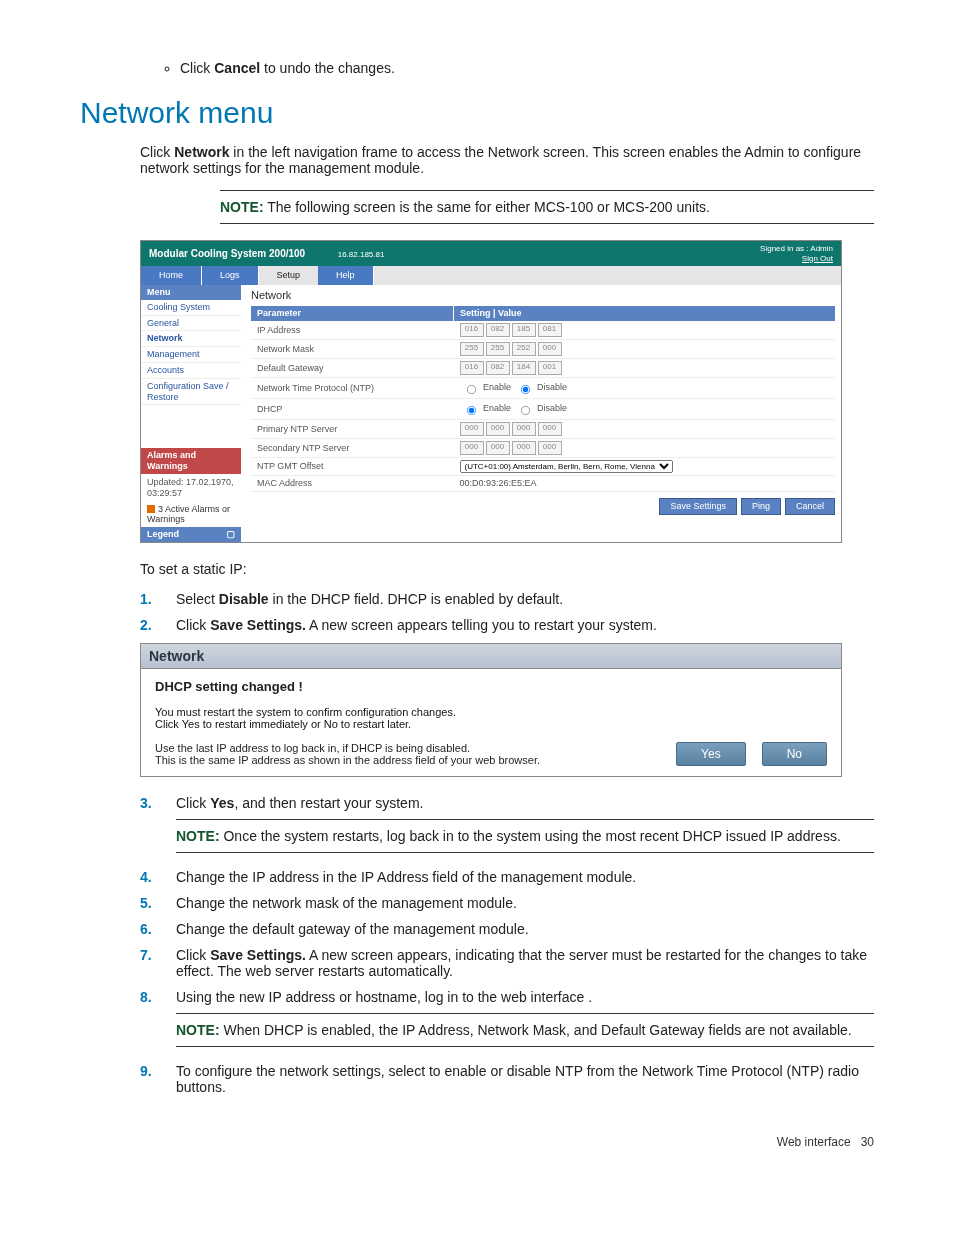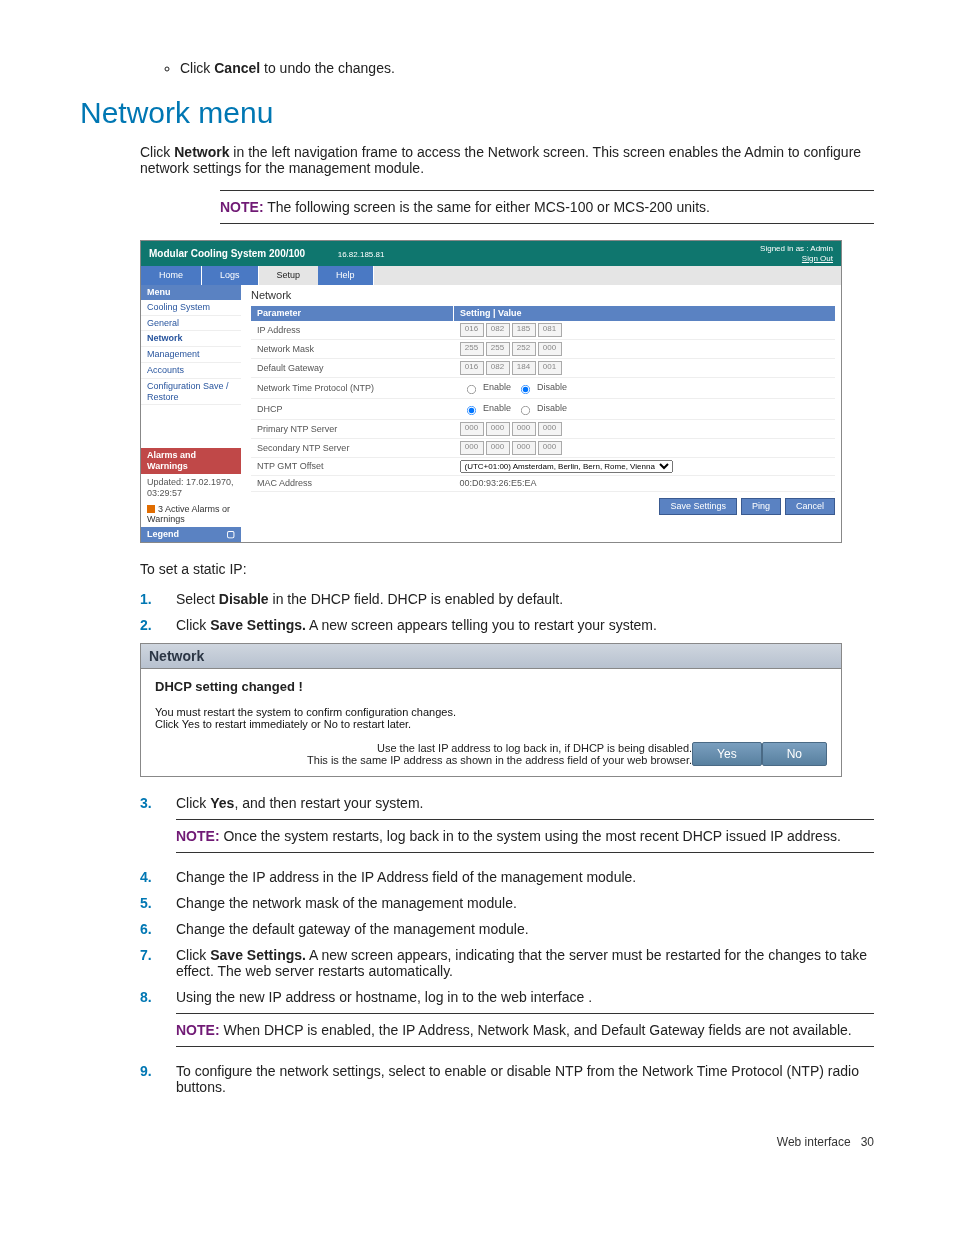--- a/index.html
+++ b/index.html
@@ -27,21 +27,21 @@
     margin: 10px 0 14px 0;
   }
   .intro { font-size: 14px; margin: 0 0 14px 60px; }
   .note-block {
     margin: 8px 0 16px 140px;
     border-top: 1px solid #333;
     border-bottom: 1px solid #333;
     padding: 8px 0;
     font-size: 14px;
   }
-  .note-block b { color: #701a75; }
+  .note-block b { color: #14532d; }
 
   
   .shot1 {
     margin: 8px 0 18px 60px;
     border: 1px solid #888;
     font-size: 9px;
     line-height: 1.2;
     width: 700px;
     background: #fff;
   }
@@ -119,21 +119,21 @@
     font-size: 11px;
   }
   .shot2 .bar {
     background: linear-gradient(#cfd6df,#b7c1cf);
     padding: 4px 8px; font-size: 14px; font-weight: bold; color: #2b3645;
     border-bottom: 1px solid #888;
   }
   .shot2 .inner { padding: 10px 14px; }
   .shot2 .sub { font-weight: bold; font-size: 13px; color: #222; margin-bottom: 12px;}
   .shot2 p { margin: 0 0 12px 0; color: #111; }
-  .shot2 .row2 { display:flex; align-items: center; gap: 0; text-align: right;}
+  .shot2 .row2 { display:flex; align-items: center; gap: 16px;}
   .shot2 .row2 .txt { flex:1; }
   .shot2 .dbtn {
     background: linear-gradient(#7a9fbf,#58809f);
     color: #fff; padding: 4px 24px; font-size: 12px;
     border: 1px solid #4a6a85; border-radius: 2px; cursor: pointer;
   }
 
   .footer {
     font-size: 12px; color: #333; text-align: right; margin-top: 40px;
   }

